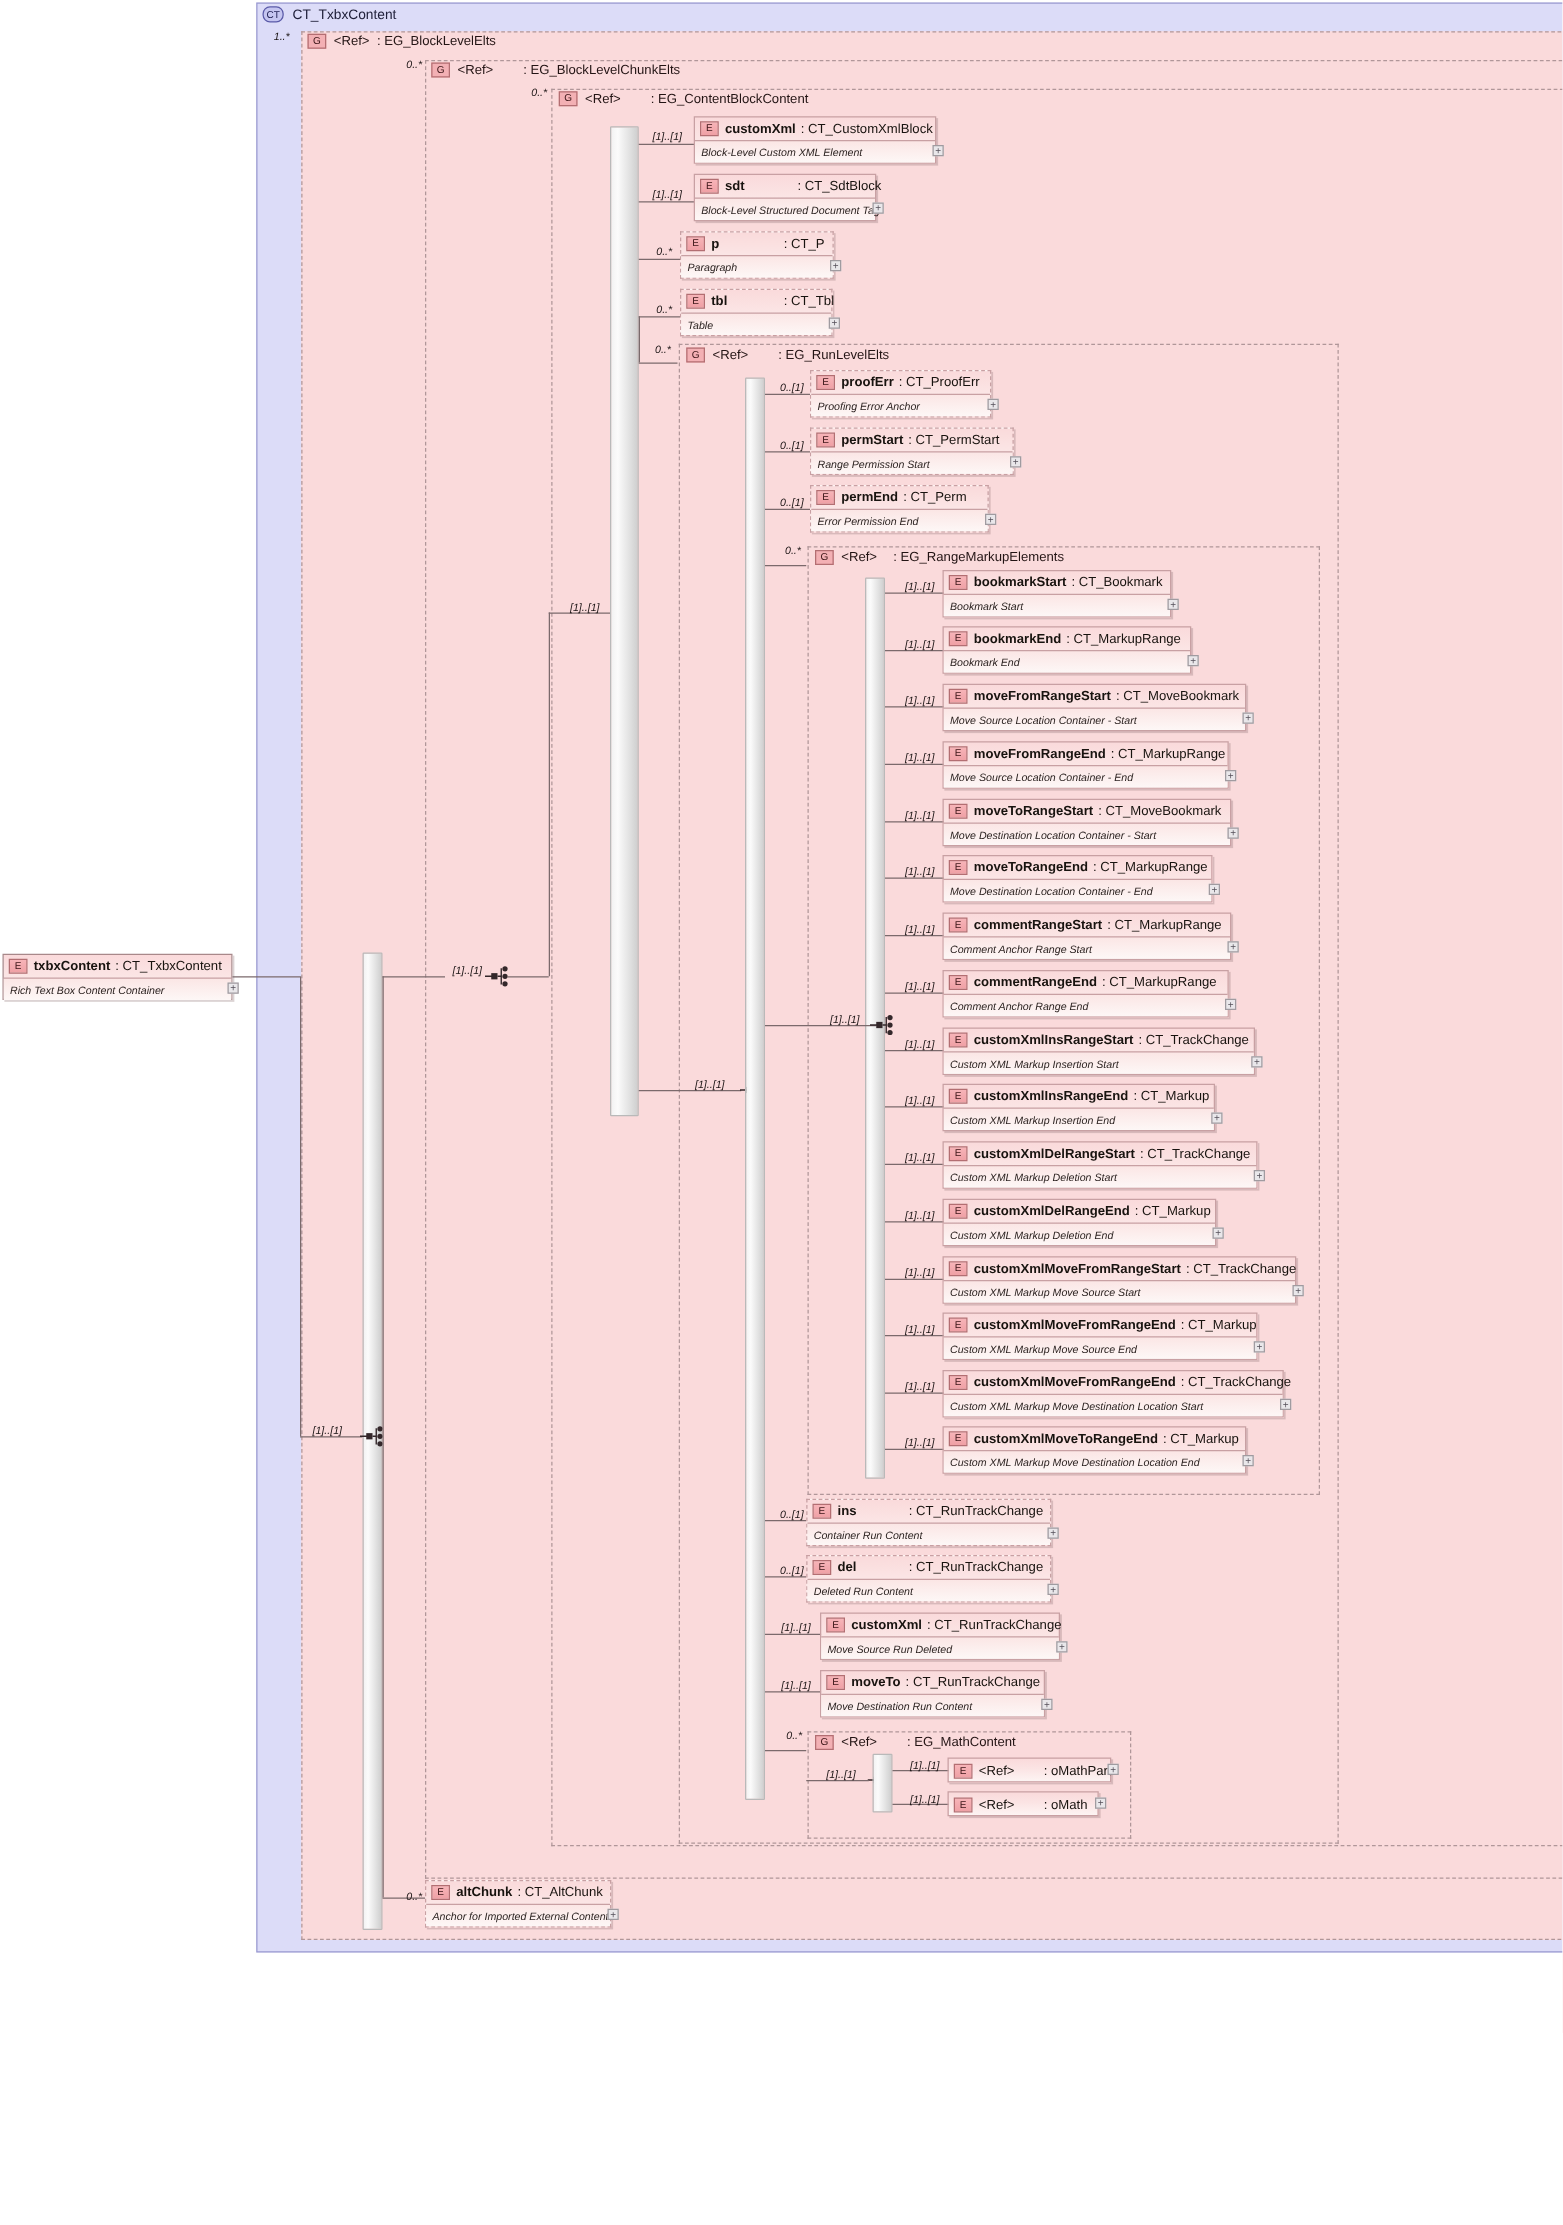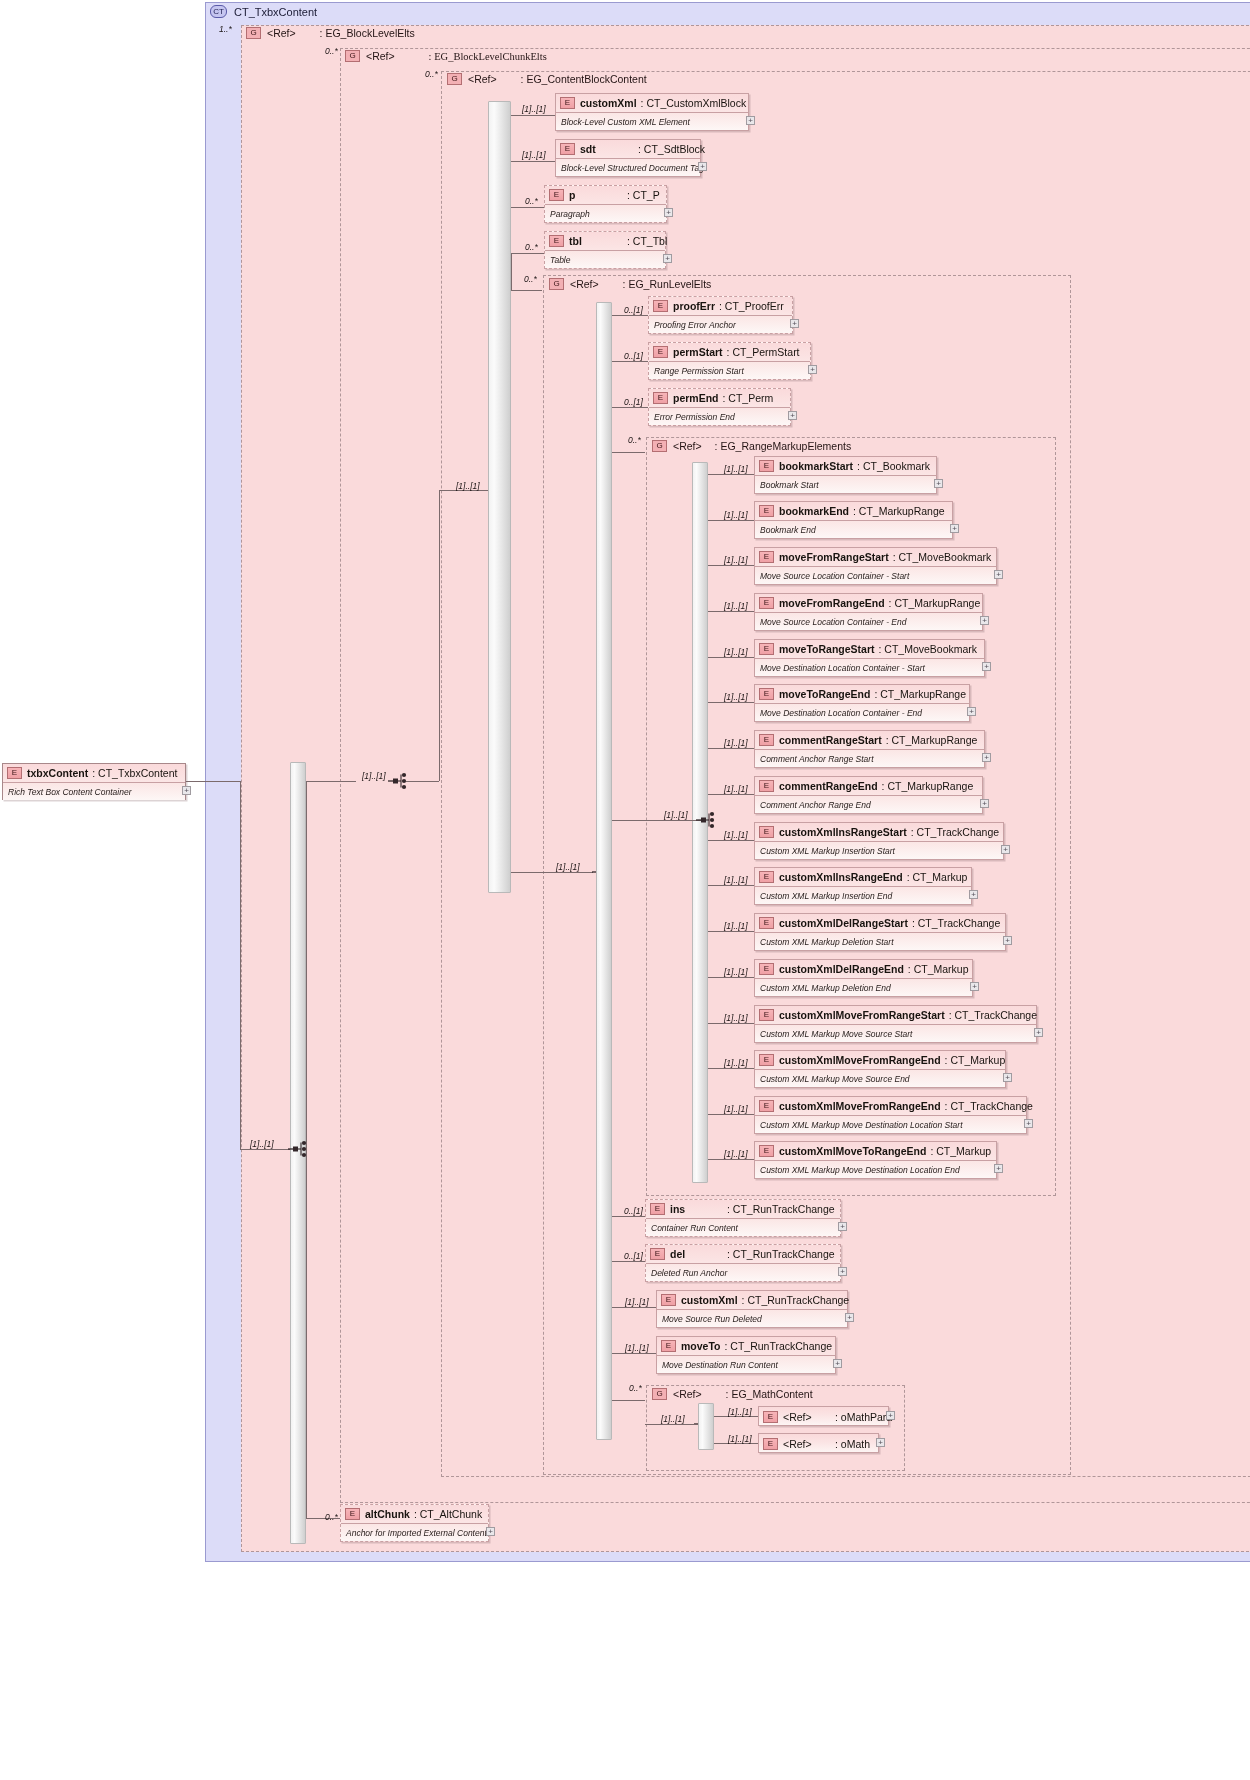--- a/index.html
+++ b/index.html
@@ -167,29 +167,29 @@
   <div class="ctbox" style="left:205px; top:2px; width:1090px; height:1560px;"></div>
   <div class="ctbox-title" style="left:210px; top:5px;">
     <span class="badge-ct">CT</span>
     <span>CT_TxbxContent</span>
   </div>
 
   <div class="grp" style="left:241px; top:25px; width:1043px; height:1527px;"></div>
   <div class="grp-title" style="left:246px; top:27px;">
     <span class="badge-g">G</span>
     <span class="grp-ref">&lt;Ref&gt;</span>
-    <span class="grp-name" style="margin-left:18px;">: EG_BlockLevelElts</span>
+    <span class="grp-name" style="">: EG_BlockLevelElts</span>
   </div>
   <div class="card" style="left:219px; top:24px;">1..*</div>
 
   <div class="grp" style="left:340px; top:48px; width:945px; height:1455px;"></div>
   <div class="grp-title" style="left:345px; top:50px;">
     <span class="badge-g">G</span>
     <span class="grp-ref">&lt;Ref&gt;</span>
-    <span class="grp-name" style="margin-left:28px;font-family:Liberation Serif, serif;">: EG_BlockLevelChunkElts</span>
+    <span class="grp-name" style="margin-left:18px;">: EG_BlockLevelChunkElts</span>
   </div>
   <div class="card" style="left:325px; top:46px;">0..*</div>
 
   <div class="grp" style="left:441px; top:71px; width:845px; height:1406px;"></div>
   <div class="grp-title" style="left:447px; top:73px;">
     <span class="badge-g">G</span>
     <span class="grp-ref">&lt;Ref&gt;</span>
     <span class="grp-name" style="margin-left:18px;">: EG_ContentBlockContent</span>
   </div>
   <div class="card" style="left:425px; top:69px;">0..*</div>
@@ -398,21 +398,21 @@
   <div class="plus" style="left:838px; top:1222px;">+</div>
 
   <div class="hline" style="left:612px; top:1261px; width:33px;"></div>
   <div class="card" style="left:624px; top:1251px;">0..[1]</div>
   <div class="node opt" style="left:645px; top:1244px; width:196px; height:38px;">
     <div class="node-head">
       <span class="badge-e">E</span>
       <span class="node-name" style="min-width:53px;">del</span>
       <span class="node-type">: CT_RunTrackChange</span>
     </div>
-    <div class="node-doc">Deleted Run Anchor</div>
+    <div class="node-doc">Deleted Run Content</div>
   </div>
   <div class="plus" style="left:838px; top:1267px;">+</div>
 
   <div class="hline" style="left:612px; top:1307px; width:45px;"></div>
   <div class="card" style="left:625px; top:1297px;">[1]..[1]</div>
   <div class="node" style="left:656px; top:1290px; width:192px; height:38px;">
     <div class="node-head">
       <span class="badge-e">E</span>
       <span class="node-name">customXml</span>
       <span class="node-type">: CT_RunTrackChange</span>

